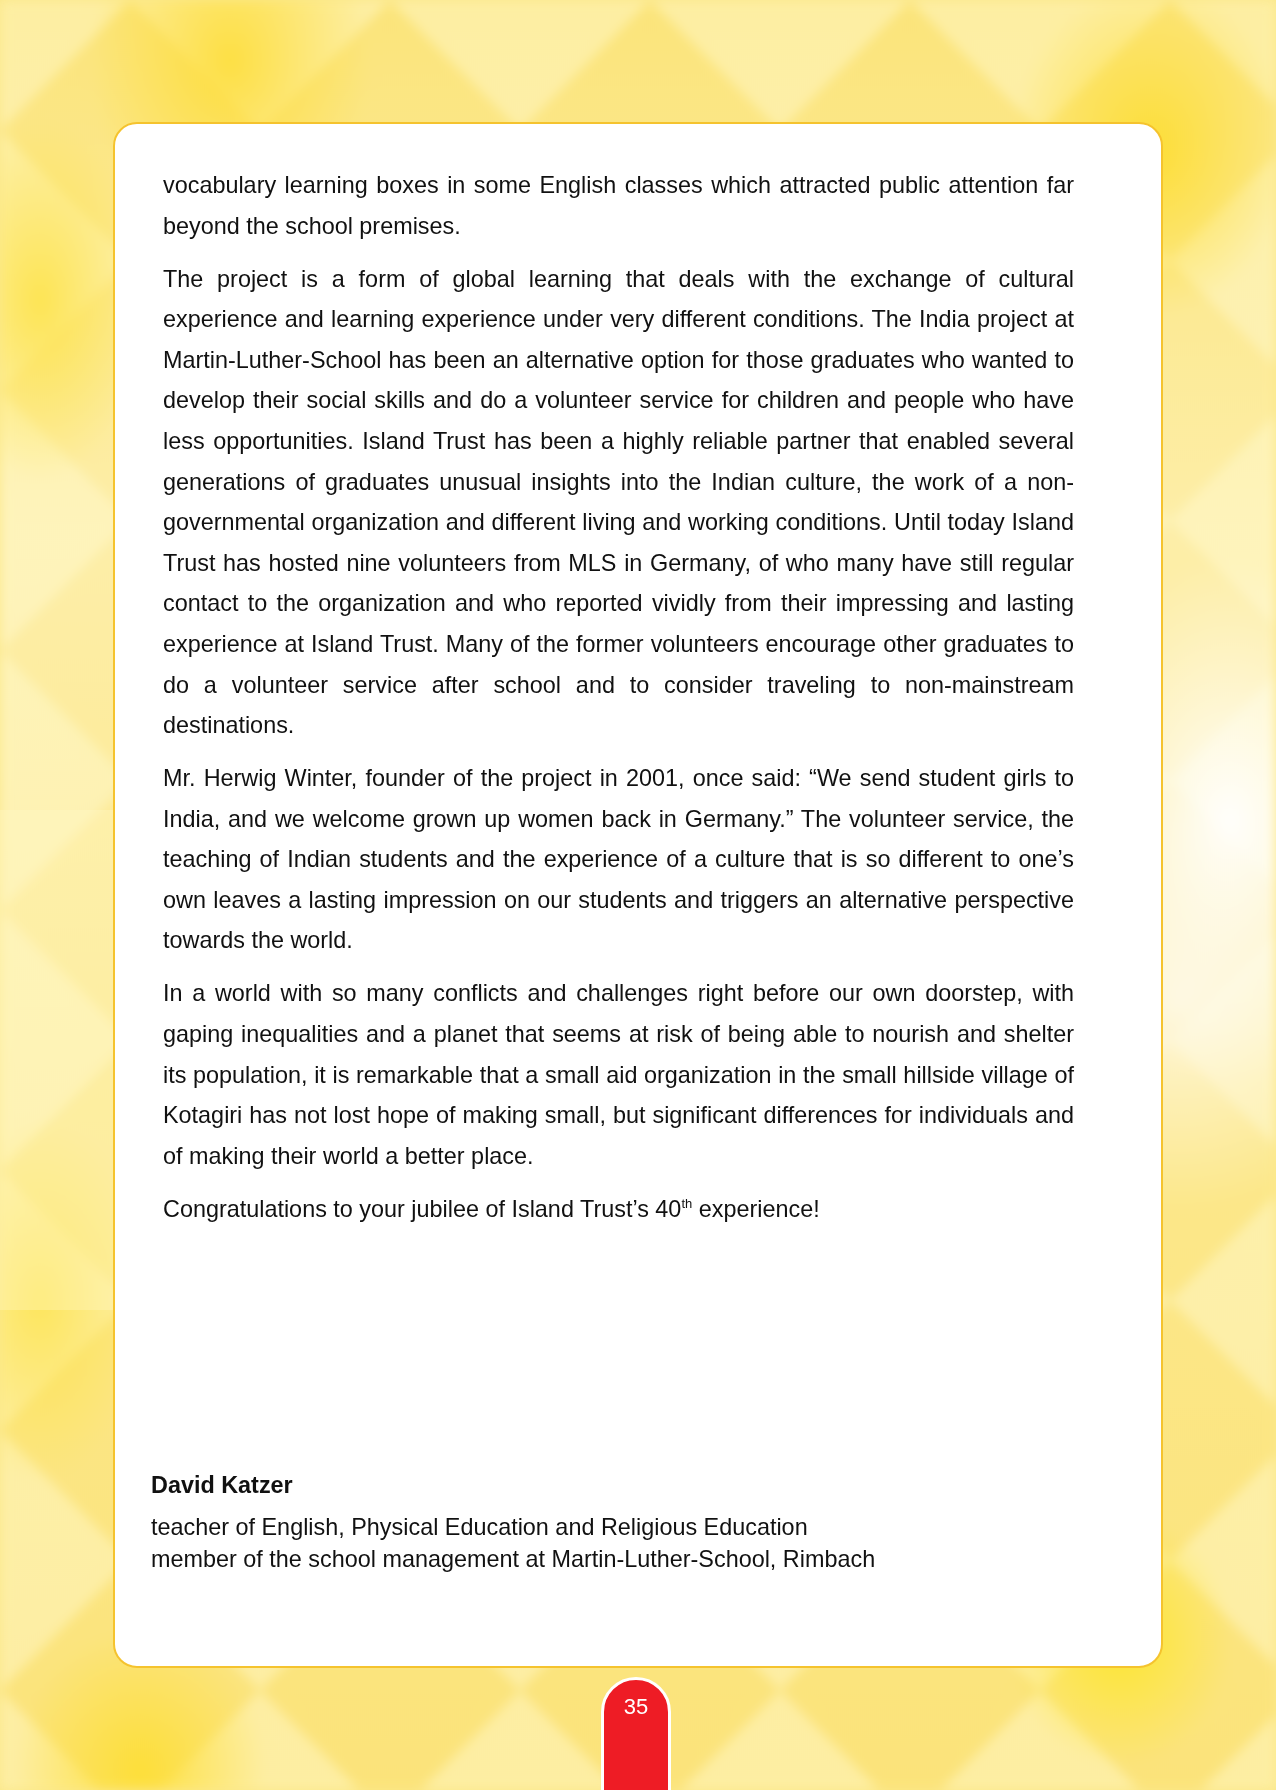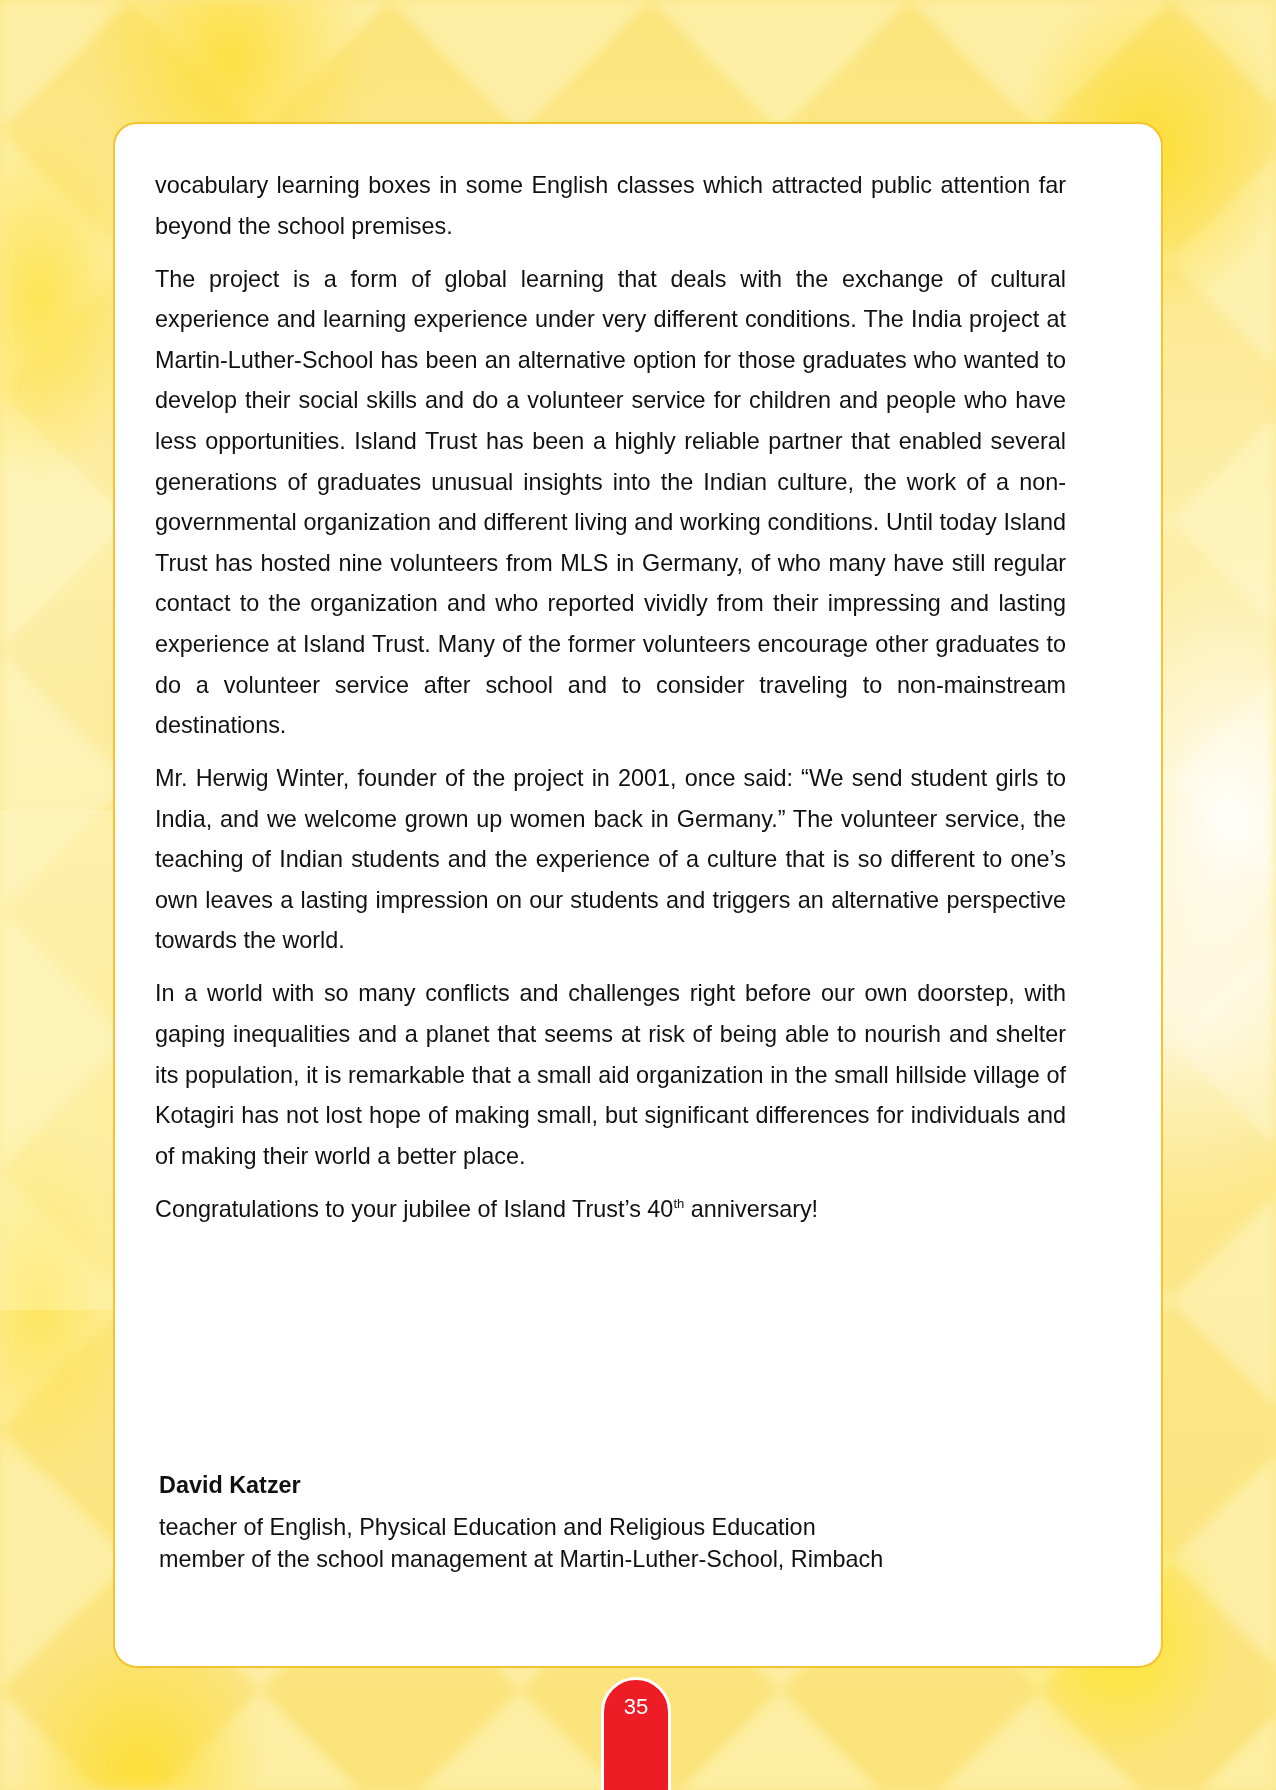--- a/index.html
+++ b/index.html
@@ -46,42 +46,42 @@
     top: 122px;
     width: 1046px;
     height: 1542px;
     background: #ffffff;
     border: 2px solid #f5c32e;
     border-radius: 24px;
     box-sizing: content-box;
   }
   .content {
     position: absolute;
-    left: 40px;
+    left: 48px;
     top: 41px;
     width: 911px;
     color: #111111;
     font-size: 23.4px;
   }
   .content p {
     margin: 0 0 12.4px 0;
     line-height: 40.6px;
     text-align: justify;
   }
   .content p.last-left {
     text-align: left;
   }
   sup {
     font-size: 13px;
     line-height: 0;
     vertical-align: 9px;
   }
   .signature {
     position: absolute;
-    left: 44px;
+    left: 36px;
     top: 1345px;
     color: #111111;
     font-size: 23.4px;
   }
   .sig-name {
     font-weight: bold;
     line-height: 32px;
     margin-bottom: 10px;
   }
   .sig-line {
@@ -108,21 +108,21 @@
 
 <div class="bg"></div>
 <div class="bg-band"></div>
 
 <div class="card">
   <div class="content">
     <p>vocabulary learning boxes in some English classes which attracted public attention far beyond the school premises.</p>
     <p>The project is a form of global learning that deals with the exchange of cultural experience and learning experience under very different conditions. The India project at Martin-Luther-School has been an alternative option for those graduates who wanted to develop their social skills and do a volunteer service for children and people who have less opportunities. Island Trust has been a highly reliable partner that enabled several generations of graduates unusual insights into the Indian culture, the work of a non-governmental organization and different living and working conditions. Until today Island Trust has hosted nine volunteers from MLS in Germany, of who many have still regular contact to the organization and who reported vividly from their impressing and lasting experience at Island Trust. Many of the former volunteers encourage other graduates to do a volunteer service after school and to consider traveling to non-mainstream destinations.</p>
     <p>Mr. Herwig Winter, founder of the project in 2001, once said: “We send student girls to India, and we welcome grown up women back in Germany.” The volunteer service, the teaching of Indian students and the experience of a culture that is so different to one’s own leaves a lasting impression on our students and triggers an alternative perspective towards the world.</p>
     <p>In a world with so many conflicts and challenges right before our own doorstep, with gaping inequalities and a planet that seems at risk of being able to nourish and shelter its population, it is remarkable that a small aid organization in the small hillside village of Kotagiri has not lost hope of making small, but significant differences for individuals and of making their world a better place.</p>
-    <p class="last-left"><span>Congratulations to your jubilee of Island Trust’s 40</span><sup>th</sup><span> anniversary!</span></p>
+    <p class="last-left"><span>Congratulations to your jubilee of Island Trust’s 40</span><sup>th</sup><span> experience!</span></p>
   </div>
 
   <div class="signature">
     <div class="sig-name">David Katzer</div>
     <div class="sig-line">teacher of English, Physical Education and Religious Education</div>
     <div class="sig-line">member of the school management at Martin-Luther-School, Rimbach</div>
   </div>
 </div>
 
 <div class="page-badge">

